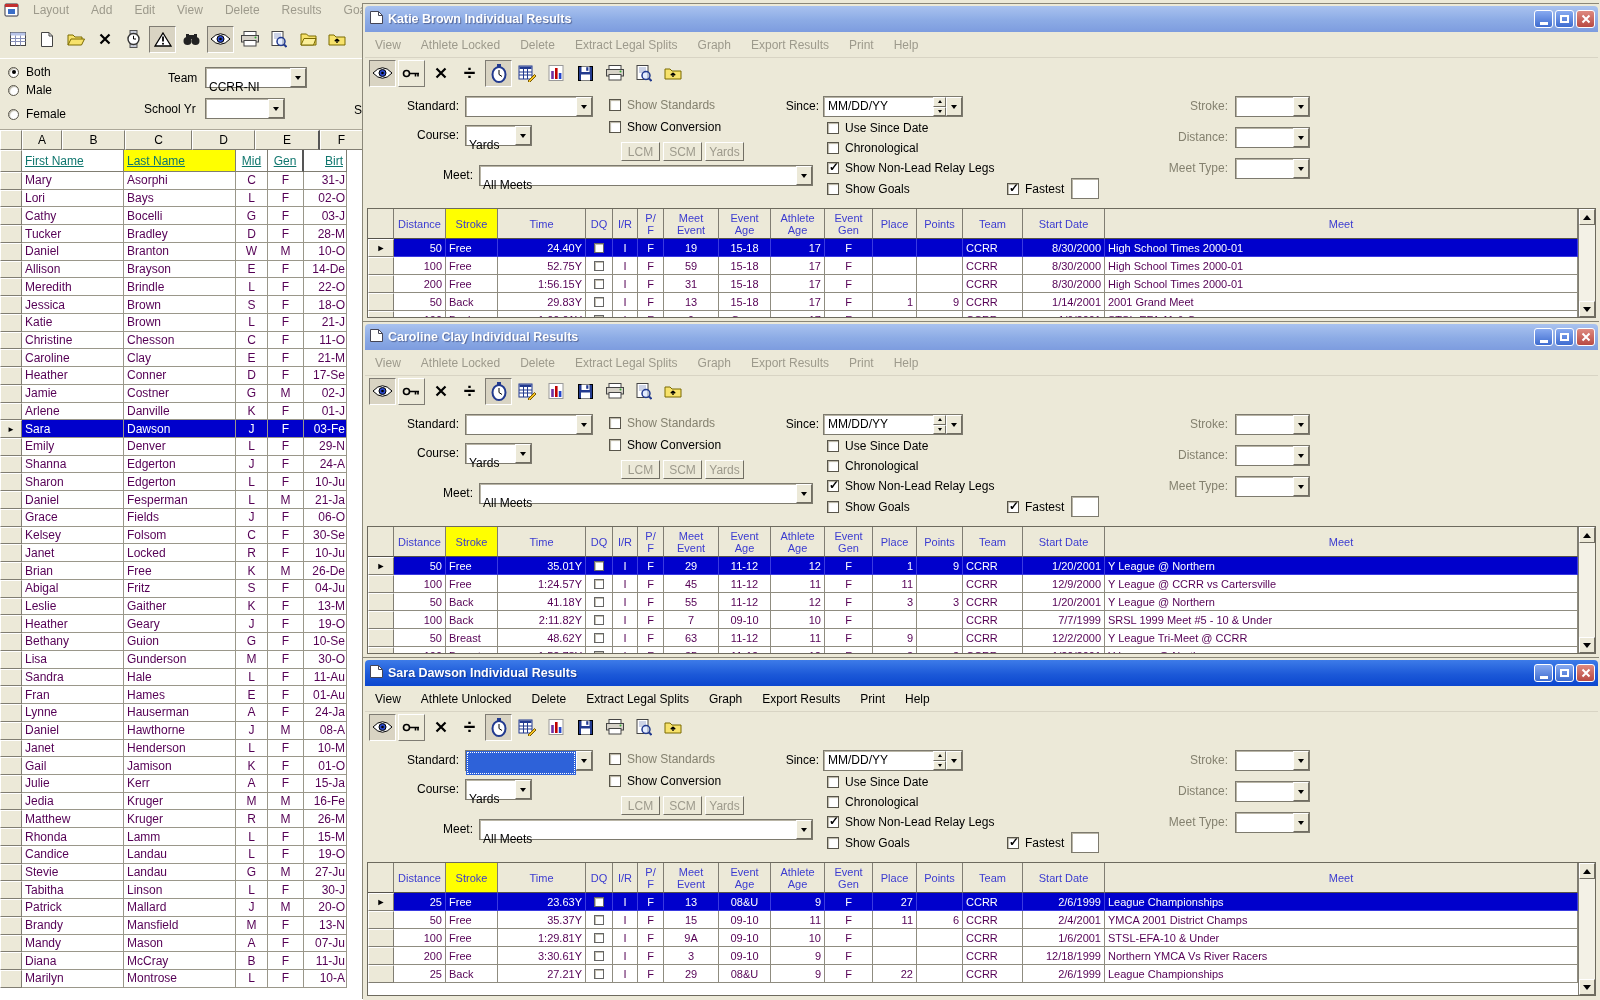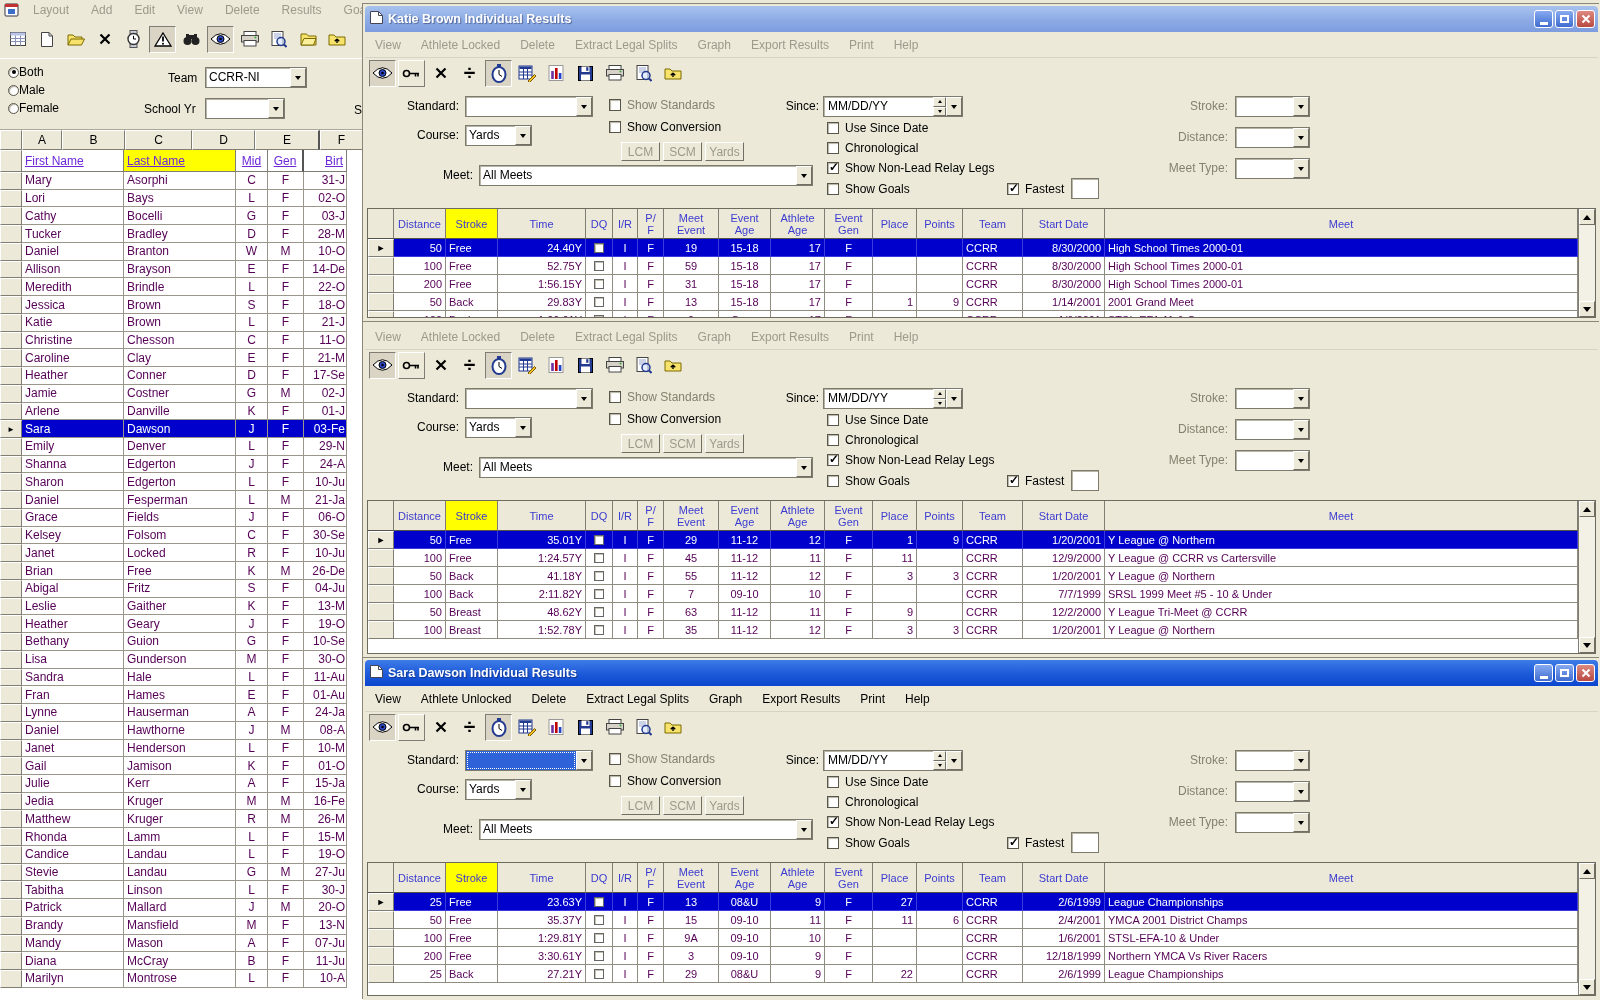--- a/index.html
+++ b/index.html
@@ -9,39 +9,39 @@
 
   
   #app-menubar{position:absolute;top:0;left:0;width:100%;height:20px;background:#ece9d8;display:flex;align-items:center}
   .app-icon{width:20px;display:flex;justify-content:center;margin-left:2px}
   .app-mitem{color:#9d9a8c;padding:0 11px;font-size:12px}
   #app-toolbar{position:absolute;top:20px;left:0;width:363px;height:38px;background:#ece9d8;display:flex;align-items:center;padding-left:4px}
   .tbtn{width:27px;height:27px;display:flex;align-items:center;justify-content:center;margin-right:2px;flex:none}
   .tbtn.pressed{border:1px solid;border-color:#7f7c73 #ffffff #ffffff #7f7c73;background:#d9d4c3}
   .tbtn.raised{border:1px solid;border-color:#ffffff #7f7c73 #7f7c73 #ffffff}
   #filter-panel{position:absolute;top:58px;left:0;width:363px;height:72px;background:#ece9d8;border-top:1px solid #fff;border-bottom:1px solid #aca899}
-  .radio{position:absolute;display:flex;align-items:center;color:#000}
+  .radio{position:absolute;display:flex;align-items:center;gap:7px;color:#000}
   .rb{width:11px;height:11px;border-radius:50%;background:#fff;border:1px solid #58554a;box-shadow:inset 1px 1px 1px #b8b4a4;position:relative;flex:none}
   .rb.on::after{content:"";position:absolute;left:2.5px;top:2.5px;width:4px;height:4px;border-radius:50%;background:#000}
   .flab{position:absolute;color:#000}
   .combo{position:absolute;height:21px;background:#fff;border:1px solid #7d7a6e;box-shadow:inset 1px 1px 0 #b9b5a6;display:flex}
-  .combo-text{flex:1;padding:2px 3px;color:#000;white-space:nowrap;overflow:hidden}
+  .combo-text{flex:1;padding:12px 3px;color:#000;white-space:nowrap;overflow:hidden}
   .combo-btn{width:16px;background:#ece9d8;border:1px solid;border-color:#fff #716e63 #716e63 #fff;display:flex;align-items:center;justify-content:center;flex:none}
   .tri{width:0;height:0;border-left:3.5px solid transparent;border-right:3.5px solid transparent;border-top:4.5px solid #000}
   .s-partial{position:absolute;left:354px;top:103px;width:9px;overflow:hidden;color:#000}
 
   
   #sheet{position:absolute;top:130px;left:0;width:363px;height:870px;background:#fff;overflow:hidden}
   .lrow,.ahrow{display:flex}
   .lrow{height:20px}
   .ahrow{height:22px}
   .corner,.lcell{background:#ece9d8;border:1px solid;border-color:#fff #807d72 #807d72 #fff;display:flex;align-items:center;justify-content:center;color:#000;flex:none}
   .corner{width:22px}
   .lA{width:40px}.lB{width:63px}.lC{width:67px}.lD{width:63px}.lE{width:65px;border-right:2px solid #555}.lF{width:43px}
-  .ahc{border-right:1px solid #807d72;border-bottom:1px solid #807d72;background:#fff;color:#6d28d9;text-decoration:underline;display:flex;align-items:center;padding:0 3px;flex:none;overflow:hidden;white-space:nowrap}
+  .ahc{border-right:1px solid #807d72;border-bottom:1px solid #807d72;background:#fff;color:#0f766e;text-decoration:underline;display:flex;align-items:center;padding:0 3px;flex:none;overflow:hidden;white-space:nowrap}
   .ahc.yellow{background:#ffff00}
   .ahc.ctr{justify-content:center;padding:0}
   .afnW{width:102px}.alnW{width:112px}.amidW{width:32px}.agenW{width:36px;border-right:2px solid #555}.abirW{width:43px}
   .arow{display:flex;height:17.74px}
   .agut{width:22px;background:#ece9d8;border:1px solid;border-color:#fff #807d72 #807d72 #fff;flex:none;display:flex;align-items:center;justify-content:center;font-size:8px;color:#000}
   .acell{border-right:1px solid #9a978a;border-bottom:1px solid #9a978a;color:#550055;display:flex;align-items:center;padding:0 3px;flex:none;overflow:hidden;white-space:nowrap}
   .acell.ctr{justify-content:center;padding:0}
   .acell.rgt{justify-content:flex-end;padding-right:1px}
   .arow.sel .acell{background:#0000cc;color:#fff}
 
@@ -237,21 +237,21 @@
 
   <div id="filter-panel">
     <label class="radio" style="left:8px;top:6px">
         <span class="rb on"></span>
         <span>Both</span>
       </label>
     <label class="radio" style="left:8px;top:24px">
         <span class="rb"></span>
         <span>Male</span>
       </label>
-    <label class="radio" style="left:8px;top:42px">
+    <label class="radio" style="left:8px;top:48px">
         <span class="rb"></span>
         <span>Female</span>
       </label>
     <span class="flab" style="left:168px;top:12px">Team</span>
     <div class="combo" style="left:205px;top:8px;width:102px">
       <div class="combo-text">CCRR-NI</div>
       <div class="combo-btn">
           <span class="tri"></span>
         </div>
     </div>
@@ -993,20 +993,40 @@
             <span class="tri-up"></span>
           </div>
         <div class="sb-btn">
             <span class="tri-dn"></span>
           </div>
       </div>
     </div>
   </div>
 
   <div class="window" style="top: 322px; height: 336px;">
+    <div class="titlebar">
+      <span><svg width="13" height="13">
+            <path d="M0.5 0.5 H8.5 L12.5 4.5 V12.5 H0.5Z" fill="#fff" stroke="#445"></path>
+            <path d="M8.5 0.5 V4.5 H12.5" fill="none" stroke="#445"></path>
+          </svg></span>
+      <span class="title-text">Caroline Clay Individual Results</span>
+      <span class="win-btns">
+        <span class="wbtn min">
+            <span class="glyph-min"></span>
+          </span>
+        <span class="wbtn max">
+            <span class="glyph-max"></span>
+          </span>
+        <span class="wbtn close">
+            <svg width="10" height="10">
+              <path d="M1.5 1.5 L8.5 8.5 M8.5 1.5 L1.5 8.5" stroke="#fff" stroke-width="2"></path>
+            </svg>
+          </span>
+      </span>
+    </div>
     <div class="win-menubar">
         <span class="mitem">View</span>
         <span class="mitem">Athlete Locked</span>
         <span class="mitem">Delete</span>
         <span class="mitem">Extract Legal Splits</span>
         <span class="mitem">Graph</span>
         <span class="mitem">Export Results</span>
         <span class="mitem">Print</span>
         <span class="mitem">Help</span>
       </div>

